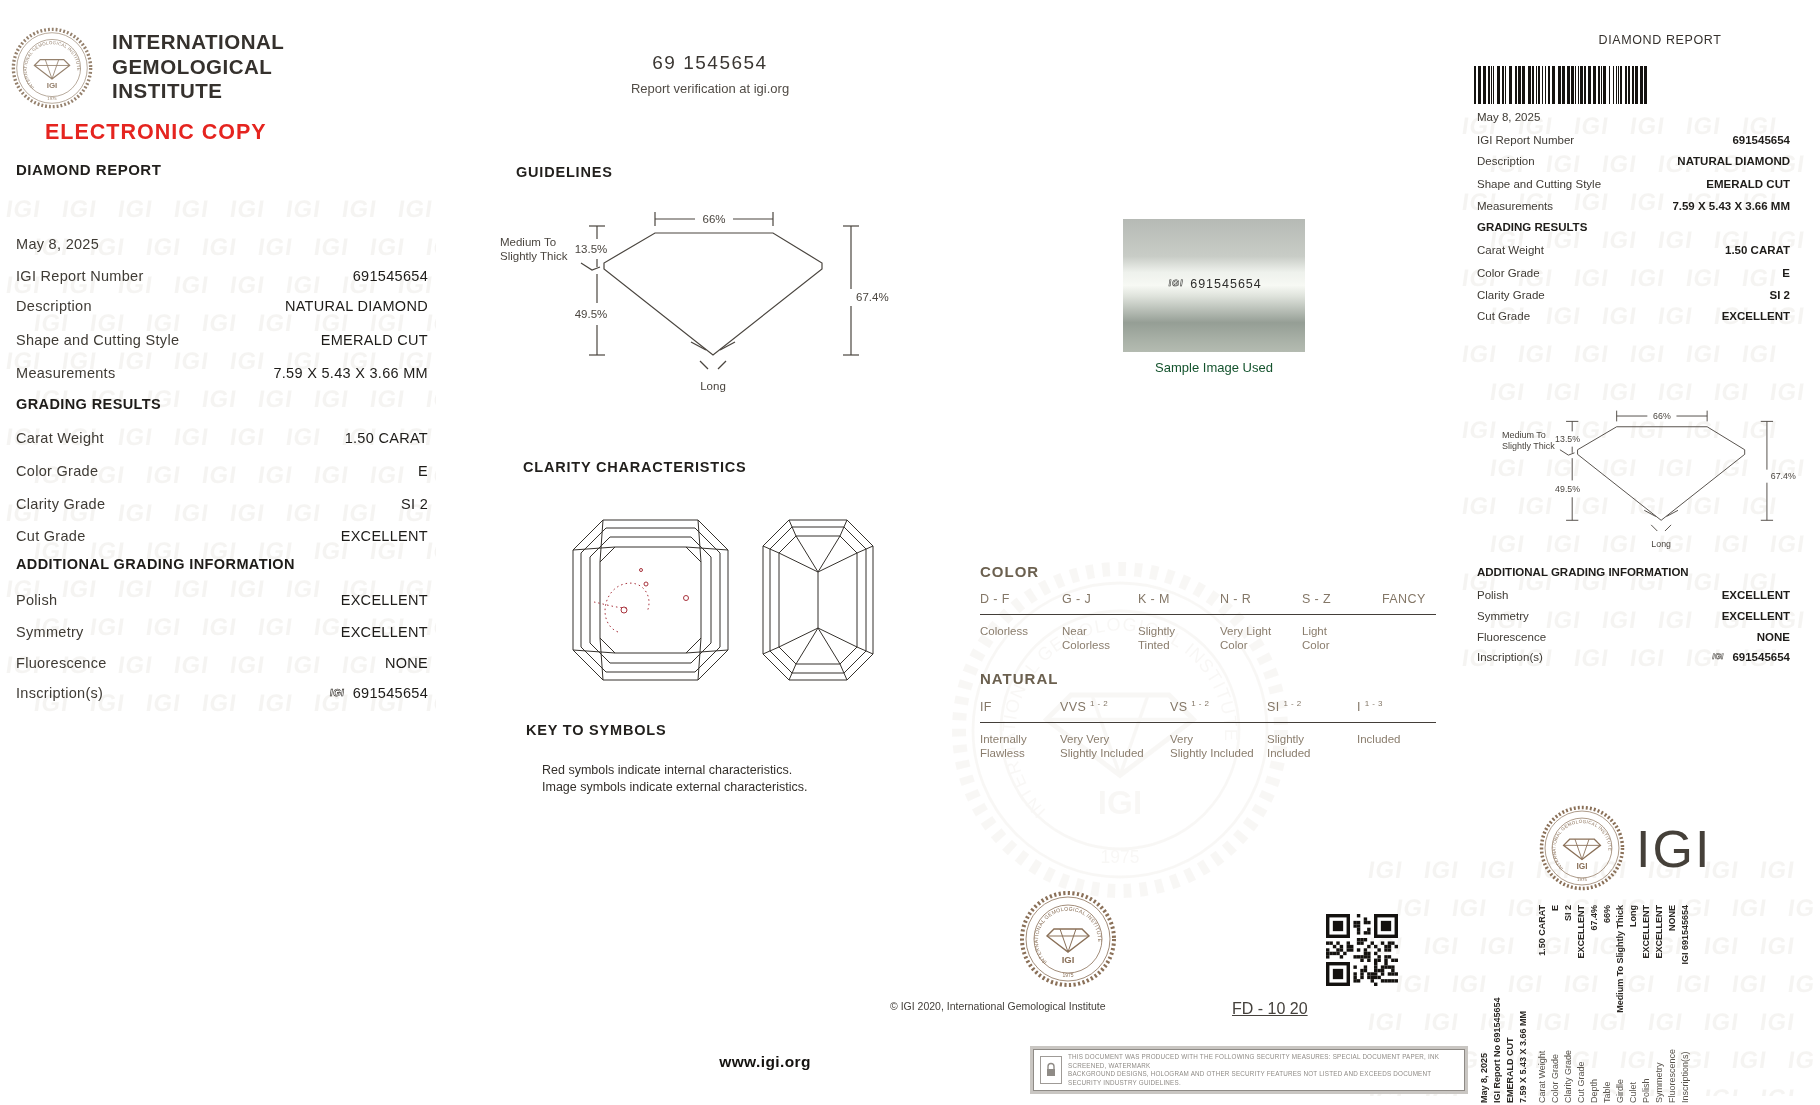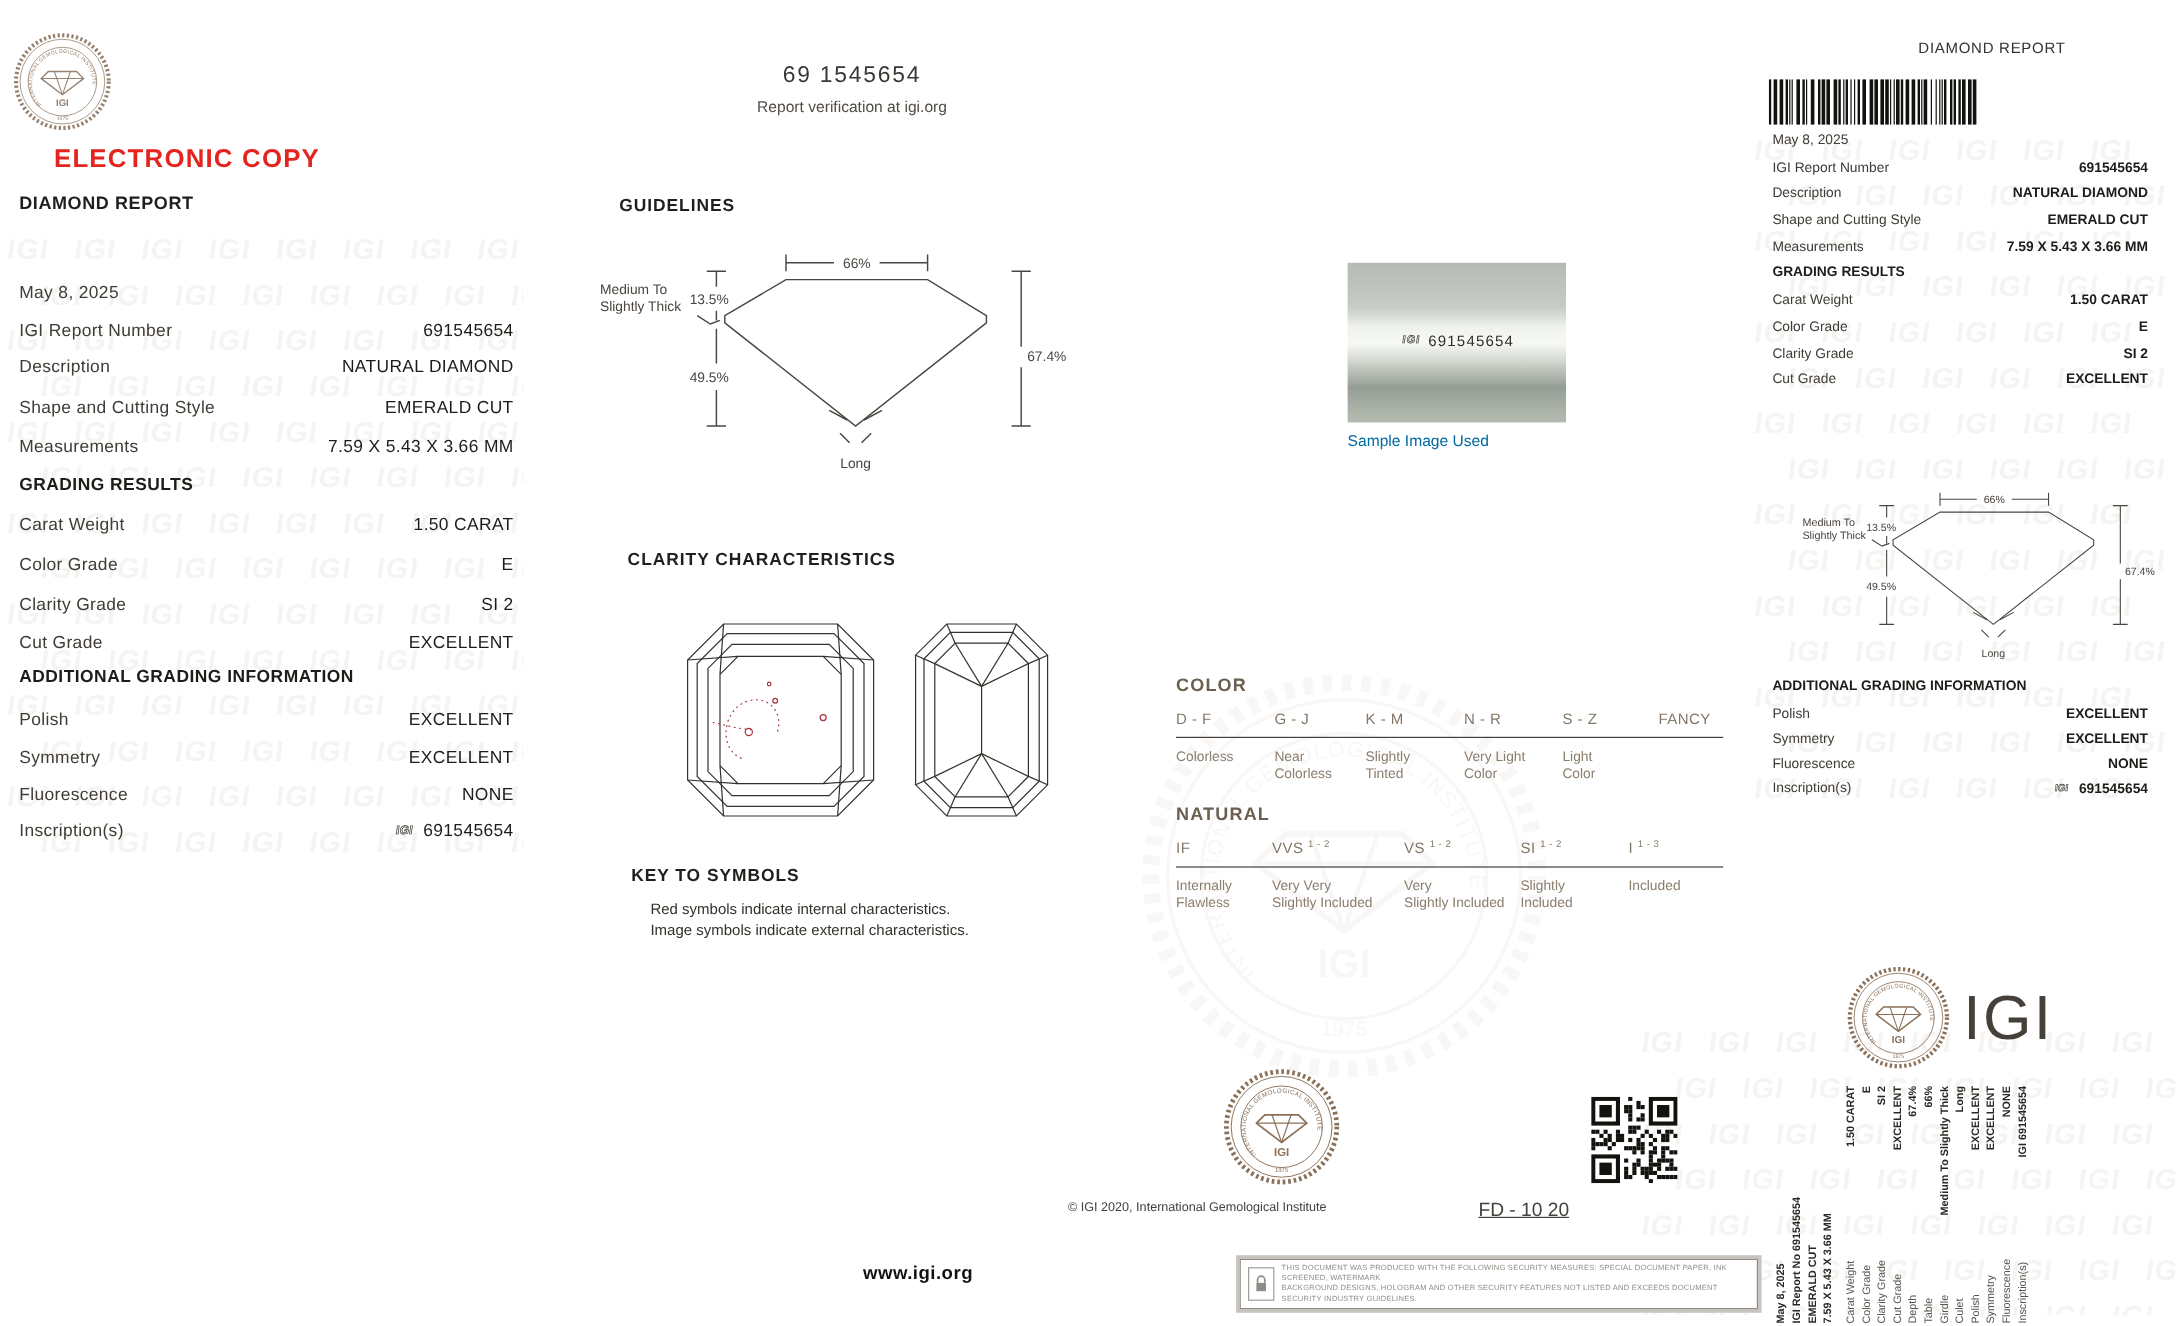--- a/index.html
+++ b/index.html
@@ -23,27 +23,27 @@
   .lrow .val{color:#1e1c19;text-align:right;white-space:nowrap;}
   .lsec{position:absolute;left:16px;font-size:14.5px;font-weight:bold;letter-spacing:.4px;color:#1e1c19;}
   .igi-mark{display:inline-block;vertical-align:-1px;margin-right:4px;}
   
   .vnum{position:absolute;left:530px;top:52px;width:360px;text-align:center;font-size:19px;
         letter-spacing:1.5px;color:#3b3733;}
   .vtext{position:absolute;left:530px;top:81px;width:360px;text-align:center;font-size:13px;color:#514c46;}
   .mhead{position:absolute;font-size:14.5px;font-weight:bold;letter-spacing:.8px;color:#211f1c;}
   .diag-label{position:absolute;font-size:11.5px;line-height:13.5px;color:#4a453f;}
   .diag-label.mini{font-size:9px;line-height:10.5px;}
-  .keyline{position:absolute;left:542px;font-size:12.5px;color:#34302b;}
+  .keyline{position:absolute;left:542px;font-size:12.5px;color:#34302b;margin-top:12px;}
   
   .sample{position:absolute;left:1123px;top:219px;width:182px;height:133px;
           background:linear-gradient(180deg,#b6bab5 0%,#c8ccc6 28%,#eef1ec 40%,#f7f9f4 50%,#dfe3dc 58%,#959e95 78%,#aab2a8 92%,#b4bbb1 100%);}
   .sample .ins{position:absolute;left:0;top:58px;width:100%;text-align:center;font-size:12.5px;
                letter-spacing:1px;color:#2e2e2c;}
-  .sample-cap{position:absolute;left:1123px;top:360px;width:182px;text-align:left;font-size:13px;color:#0369a1;}
+  .sample-cap{position:absolute;left:1123px;top:360px;width:182px;text-align:center;font-size:13px;color:#14532d;}
   
   .scale{position:absolute;width:456px;}
   .scale .stitle{font-size:15px;font-weight:bold;letter-spacing:1px;color:#6b604f;margin-bottom:12px;}
   .sgrid{display:grid;}
   .sgrid.color{grid-template-columns:82px 76px 82px 82px 80px 1fr;}
   .sgrid.clar{grid-template-columns:80px 110px 97px 90px 1fr;}
   .sgrade{font-size:12.5px;color:#847767;letter-spacing:.4px;}
   .sgrade sup{font-size:8px;}
   .srule{height:0;border-top:1.5px solid #433e39;margin:8px 0 9px 0;}
   .sdesc{font-size:11.5px;line-height:14px;color:#8a7d6d;white-space:pre-line;}
@@ -405,20 +405,25 @@
       <i style="left:420px;top:494px">IGI</i>
     </div>
 
   <svg class="emblem" style="left:945px;top:555px;width:350px;height:350px;">
       <use href="#seal"></use>
     </svg>
 
   <svg class="logo-seal">
       <use href="#seal"></use>
     </svg>
+  <div class="brand">
+    <div>INTERNATIONAL</div>
+    <div>GEMOLOGICAL</div>
+    <div>INSTITUTE</div>
+  </div>
   <div class="ecopy">ELECTRONIC COPY</div>
   <div class="rtitle">DIAMOND REPORT</div>
 
   <div class="lrow" style="top:236px">
     <span>May 8, 2025</span>
   </div>
   <div class="lrow" style="top:268px">
     <span>IGI Report Number</span>
     <span class="val">691545654</span>
   </div>

